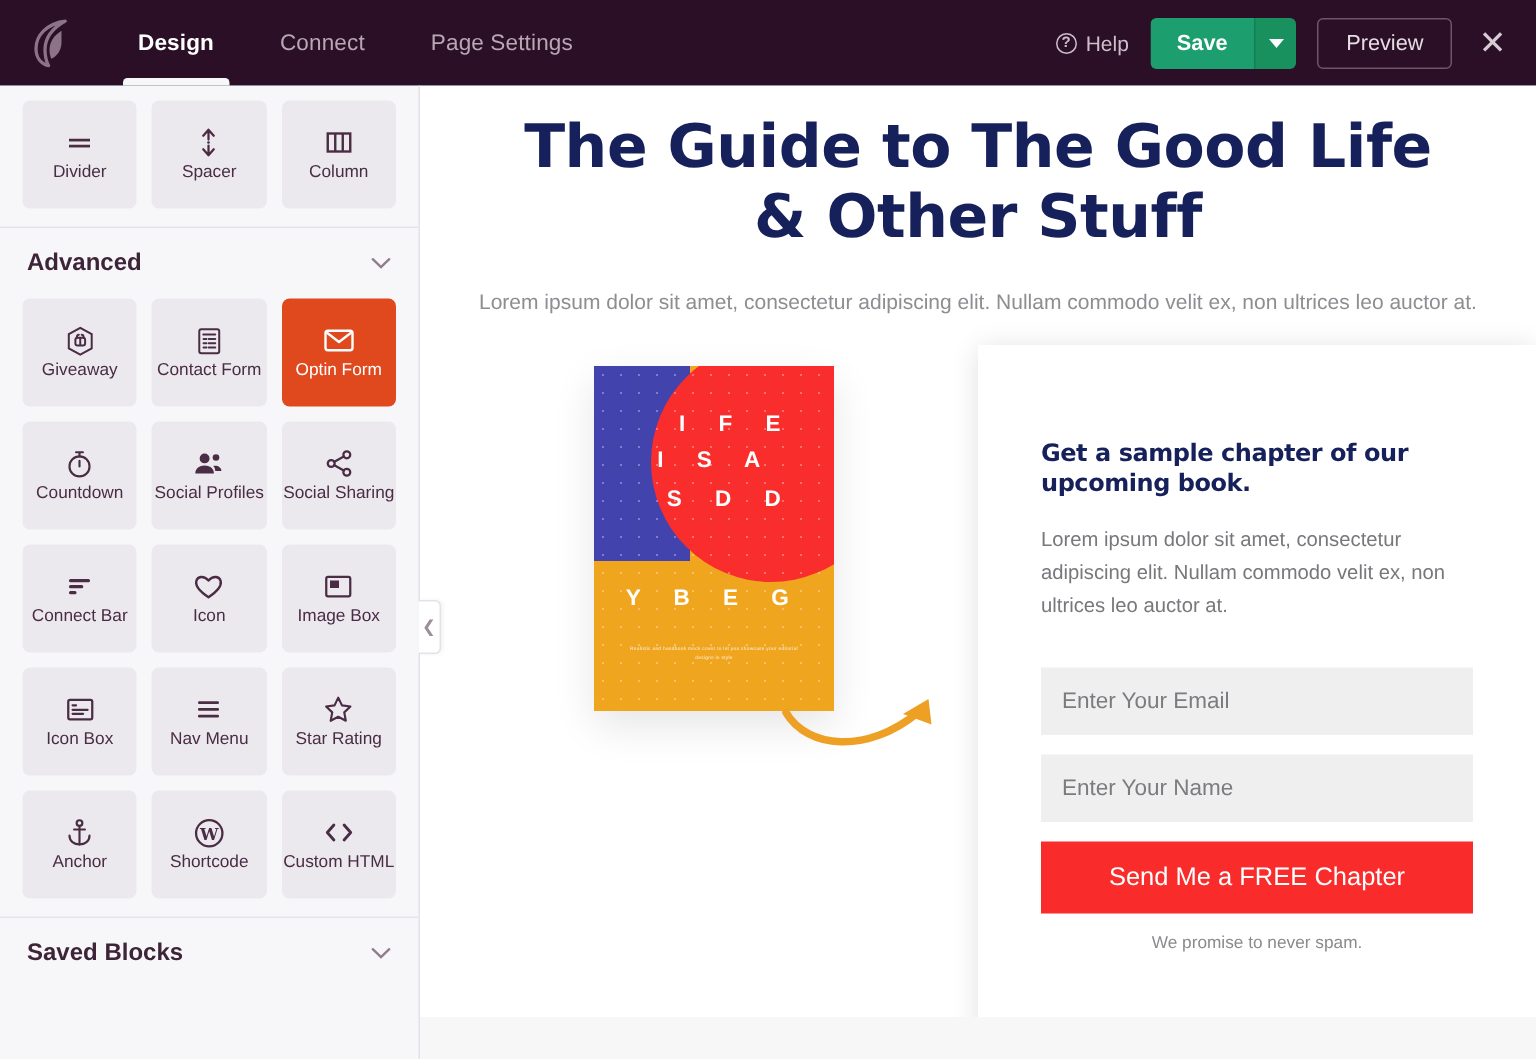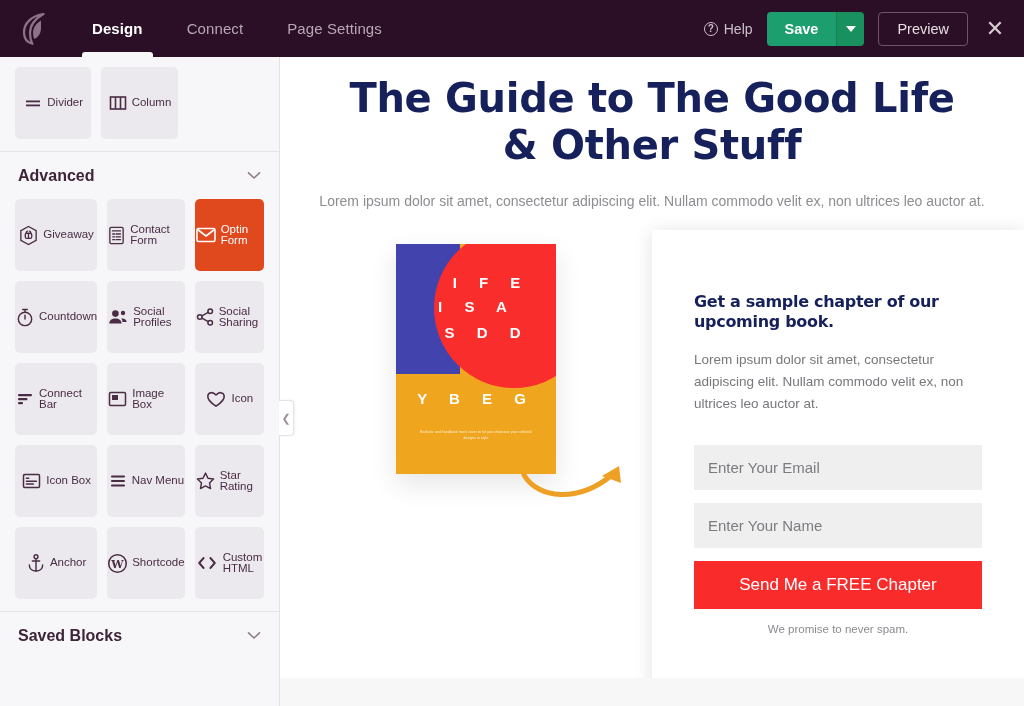--- a/index.html
+++ b/index.html
@@ -69,21 +69,21 @@
     position:absolute; left:0; top:57px; width:280px; height:649px;
     background:#f7f7f9; border-right:1px solid #e4e2e6;
     overflow:hidden;
   }
   .blocks-grid {
     display:grid; grid-template-columns: repeat(3, 1fr);
     gap:10px; padding:0 15px;
   }
   .block-tile {
     background:#ebe9ee; border-radius:5px; height:72px;
-    display:flex; flex-direction:row; align-items:center; justify-content:center;
+    display:flex; flex-direction:column; align-items:center; justify-content:center;
     gap:4px; cursor:pointer; user-select:none;
   }
   .block-tile.selected { background:#e0481e; }
   .block-tile .ico { color:#4a2c44; display:flex; align-items:center; justify-content:center; height:22px; }
   .block-tile.selected .ico { color:#fff; }
   .block-tile .lbl { font-size:11.5px; color:#4a2c44; line-height:1; }
   .block-tile.selected .lbl { color:#fff; }
 
   .section-hd {
     display:flex; align-items:center; justify-content:space-between;
@@ -246,20 +246,30 @@
         <span class="ico">
           <svg width="20" height="20" viewBox="0 0 20 20">
               <rect x="3" y="7.5" width="14" height="1.8" fill="currentColor"></rect>
               <rect x="3" y="11.5" width="14" height="1.8" fill="currentColor"></rect>
             </svg>
         </span>
         <span class="lbl">Divider</span>
       </div>
       <div class="block-tile">
         <span class="ico">
+          <svg width="20" height="22" viewBox="0 0 20 22" fill="none" stroke="currentColor" stroke-width="1.5" stroke-linecap="round" stroke-linejoin="round">
+            <path d="M10 2.5 L13.5 6.5 M10 2.5 L6.5 6.5 M10 2.5 L10 9"></path>
+            <path d="M10 19.5 L13.5 15.5 M10 19.5 L6.5 15.5 M10 19.5 L10 13"></path>
+            <circle cx="10" cy="11" r=".9" fill="currentColor" stroke="none"></circle>
+          </svg>
+        </span>
+        <span class="lbl">Spacer</span>
+      </div>
+      <div class="block-tile">
+        <span class="ico">
           <svg width="20" height="18" viewBox="0 0 20 18" fill="none" stroke="currentColor" stroke-width="1.6">
             <rect x="2.5" y="3" width="15" height="12"></rect>
               <path d="M7.5 3v12M12.5 3v12"></path>
           </svg>
         </span>
         <span class="lbl">Column</span>
       </div>
     </div>
 
     <div class="sb-gap"></div>
@@ -347,35 +357,35 @@
             <rect x="3" y="4" width="14" height="2.2" rx="1"></rect>
             <rect x="3" y="8" width="9.5" height="2.2" rx="1"></rect>
             <rect x="3" y="12" width="5" height="2.2" rx="1"></rect>
           </svg>
         </span>
         <span class="lbl">Connect Bar</span>
       </div>
 
       <div class="block-tile">
         <span class="ico">
+          <svg width="22" height="20" viewBox="0 0 22 20" fill="none" stroke="currentColor" stroke-width="1.6">
+            <path d="M11 17.2 C4 12.6 2.2 9.4 2.9 6.4 3.6 3.4 7.6 2.3 11 6 14.4 2.3 18.4 3.4 19.1 6.4 19.8 9.4 18 12.6 11 17.2z" stroke-linejoin="round"></path>
+          </svg>
+        </span>
+        <span class="lbl">Icon</span>
+      </div>
+
+      <div class="block-tile">
+        <span class="ico">
           <svg width="21" height="18" viewBox="0 0 21 18" fill="none" stroke="currentColor" stroke-width="1.5">
             <rect x="2.5" y="2.5" width="16" height="13" rx="1.2"></rect>
             <rect x="5" y="5" width="6" height="5" fill="currentColor" stroke="none"></rect>
           </svg>
         </span>
         <span class="lbl">Image Box</span>
-      </div>
-
-      <div class="block-tile">
-        <span class="ico">
-          <svg width="22" height="20" viewBox="0 0 22 20" fill="none" stroke="currentColor" stroke-width="1.6">
-            <path d="M11 17.2 C4 12.6 2.2 9.4 2.9 6.4 3.6 3.4 7.6 2.3 11 6 14.4 2.3 18.4 3.4 19.1 6.4 19.8 9.4 18 12.6 11 17.2z" stroke-linejoin="round"></path>
-          </svg>
-        </span>
-        <span class="lbl">Icon</span>
       </div>
 
       <div class="block-tile">
         <span class="ico">
           <svg width="21" height="18" viewBox="0 0 21 18" fill="none" stroke="currentColor" stroke-width="1.5">
             <rect x="2.5" y="2.5" width="16" height="13" rx="1.2"></rect>
             <path d="M5.4 6.2h2.3M5.4 9.2h10M5.4 11.9h7" stroke-linecap="round"></path>
           </svg>
         </span>
         <span class="lbl">Icon Box</span>

